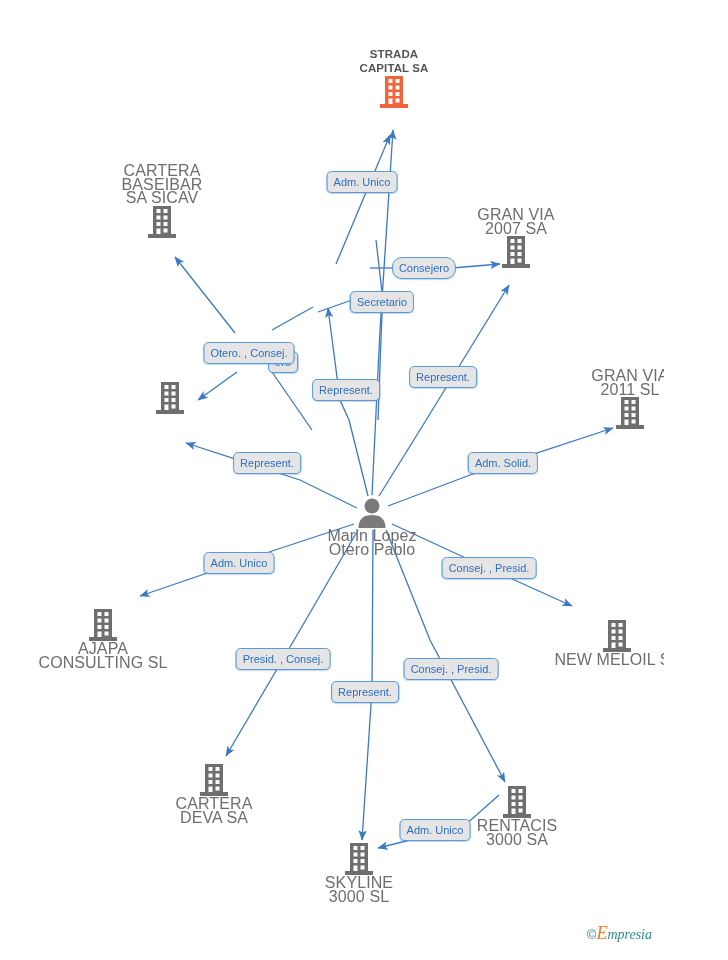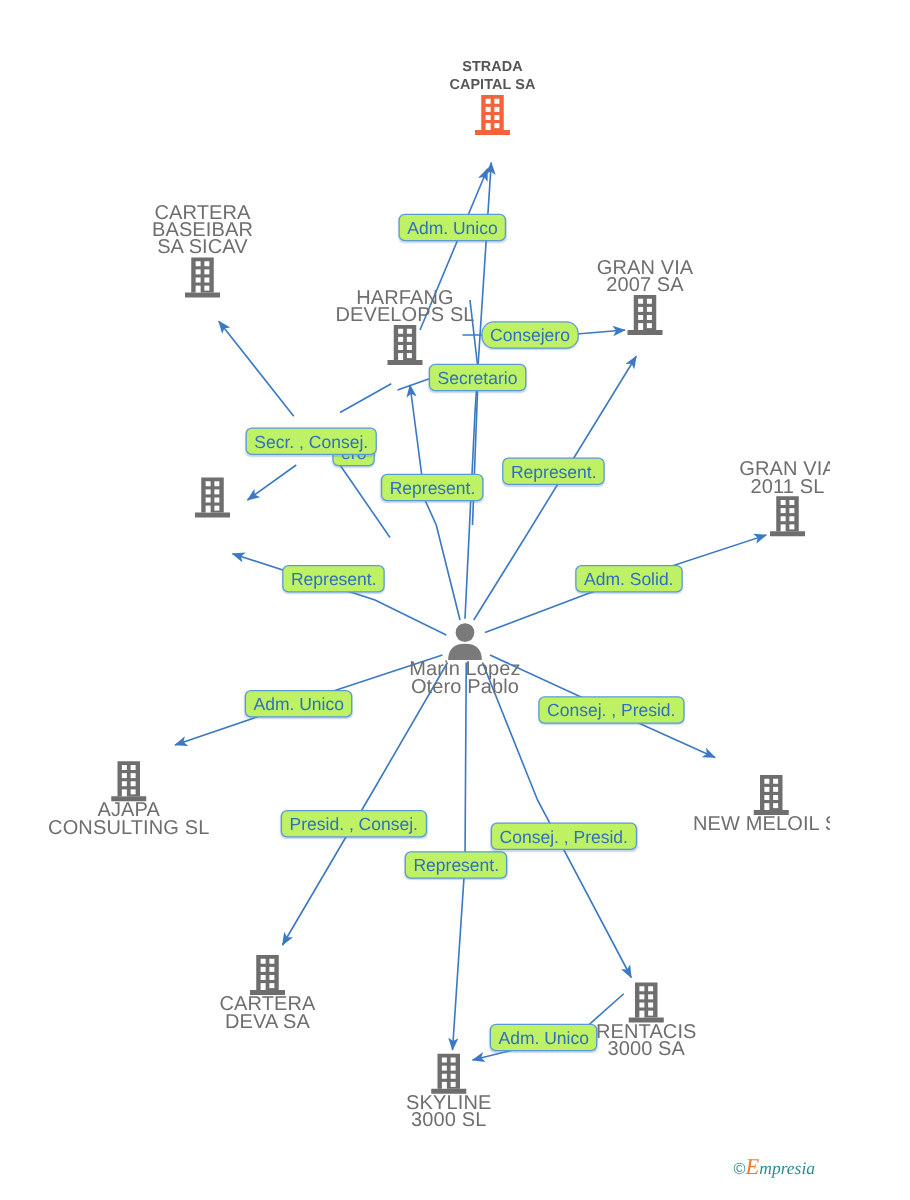--- a/index.html
+++ b/index.html
@@ -41,25 +41,25 @@
   .node.main .caption {
     font-weight: bold;
     color: #555555;
     font-size: 11.5px;
   }
   .node .glyph {
     line-height: 0;
   }
   .label {
     position: absolute;
-    background: #bef264;
+    background: #e5e5e5;
     border: 1.3px solid #5b9bd5;
     border-radius: 5px;
     color: #2f6fc0;
-    font-size: 14px;
+    font-size: 11px;
     line-height: 14px;
     padding: 3px 6px;
     text-align: center;
     white-space: pre-line;
     box-shadow: 0 1px 1px rgba(90,140,200,0.35);
     transform: translate(-50%, -50%);
   }
   .watermark {
     position: absolute;
     right: 12px;
@@ -167,38 +167,20 @@
         <rect x="9.5" y="10.5" width="4" height="4" fill="#ffffff"></rect>
         <rect x="16.5" y="10.5" width="4" height="4" fill="#ffffff"></rect>
         <rect x="9.5" y="17" width="4" height="4" fill="#ffffff"></rect>
         <rect x="16.5" y="17" width="4" height="4" fill="#ffffff"></rect>
         <rect x="9.5" y="23.5" width="4" height="5.5" fill="#ffffff"></rect>
         <rect x="16.5" y="23.5" width="4" height="4" fill="#ffffff"></rect>
       </svg>
     </div>
   </div>
 
-  <div class="node" style="left:324px; top:232px;">
-    <div class="caption">HARFANG
-DEVELOPS SL</div>
-    <div class="glyph">
-      <svg width="30" height="34" viewBox="0 0 30 34">
-        <rect x="6" y="1" width="18" height="28" fill="#6e6e6e"></rect>
-        <rect x="1" y="29" width="28" height="4" fill="#6e6e6e"></rect>
-        <rect x="9.5" y="4" width="4" height="4" fill="#ffffff"></rect>
-        <rect x="16.5" y="4" width="4" height="4" fill="#ffffff"></rect>
-        <rect x="9.5" y="10.5" width="4" height="4" fill="#ffffff"></rect>
-        <rect x="16.5" y="10.5" width="4" height="4" fill="#ffffff"></rect>
-        <rect x="9.5" y="17" width="4" height="4" fill="#ffffff"></rect>
-        <rect x="16.5" y="17" width="4" height="4" fill="#ffffff"></rect>
-        <rect x="9.5" y="23.5" width="4" height="5.5" fill="#ffffff"></rect>
-        <rect x="16.5" y="23.5" width="4" height="4" fill="#ffffff"></rect>
-      </svg>
-    </div>
-  </div>
 
   <div class="node" style="left:516px; top:208px;">
     <div class="caption">GRAN VIA
 2007 SA</div>
     <div class="glyph">
       <svg width="30" height="34" viewBox="0 0 30 34">
         <rect x="6" y="1" width="18" height="28" fill="#6e6e6e"></rect>
         <rect x="1" y="29" width="28" height="4" fill="#6e6e6e"></rect>
         <rect x="9.5" y="4" width="4" height="4" fill="#ffffff"></rect>
         <rect x="16.5" y="4" width="4" height="4" fill="#ffffff"></rect>
@@ -357,21 +339,21 @@
   <div class="label" style="left:346px; top:390px;">Represent.</div>
   <div class="label" style="left:443px; top:377px;">Represent.</div>
   <div class="label" style="left:503px; top:463px;">Adm. Solid.</div>
   <div class="label" style="left:267px; top:463px;">Represent.</div>
   <div class="label" style="left:239px; top:563px;">Adm. Unico</div>
   <div class="label" style="left:489px; top:568px;">Consej. , Presid.</div>
   <div class="label" style="left:283px; top:659px;">Presid. , Consej.</div>
   <div class="label" style="left:365px; top:692px;">Represent.</div>
   <div class="label" style="left:451px; top:669px;">Consej. , Presid.</div>
   <div class="label" style="left:283px; top:362px;">ero</div>
-  <div class="label" style="left:249px; top:353px;">Secr. , Consej.</div>
+  <div class="label" style="left:249px; top:353px;">Otero. , Consej.</div>
   <div class="label" style="left:382px; top:302px;">Secretario</div>
   <div class="label" style="left:424px; top:268px;border-radius:10px;">Consejero</div>
   <div class="label" style="left:435px; top:830px;">Adm. Unico</div>
 
   <div class="watermark">
     <span class="c">©</span><span class="e">E</span><span>mpresia</span>
   </div>
 
 </div>
 

